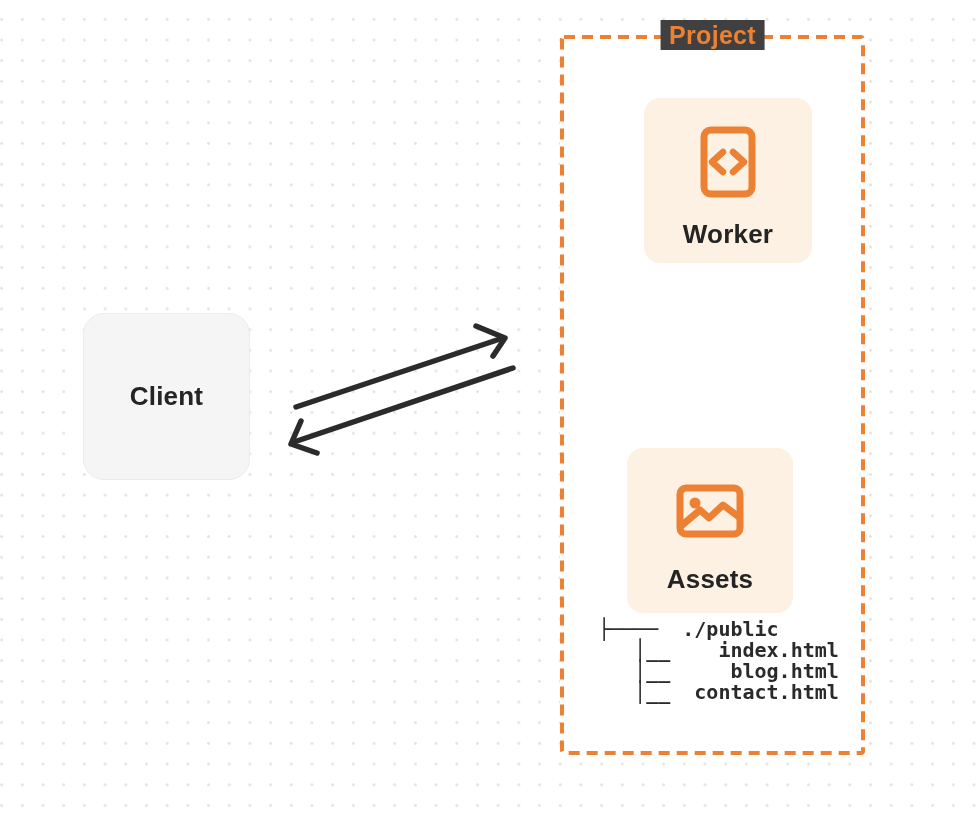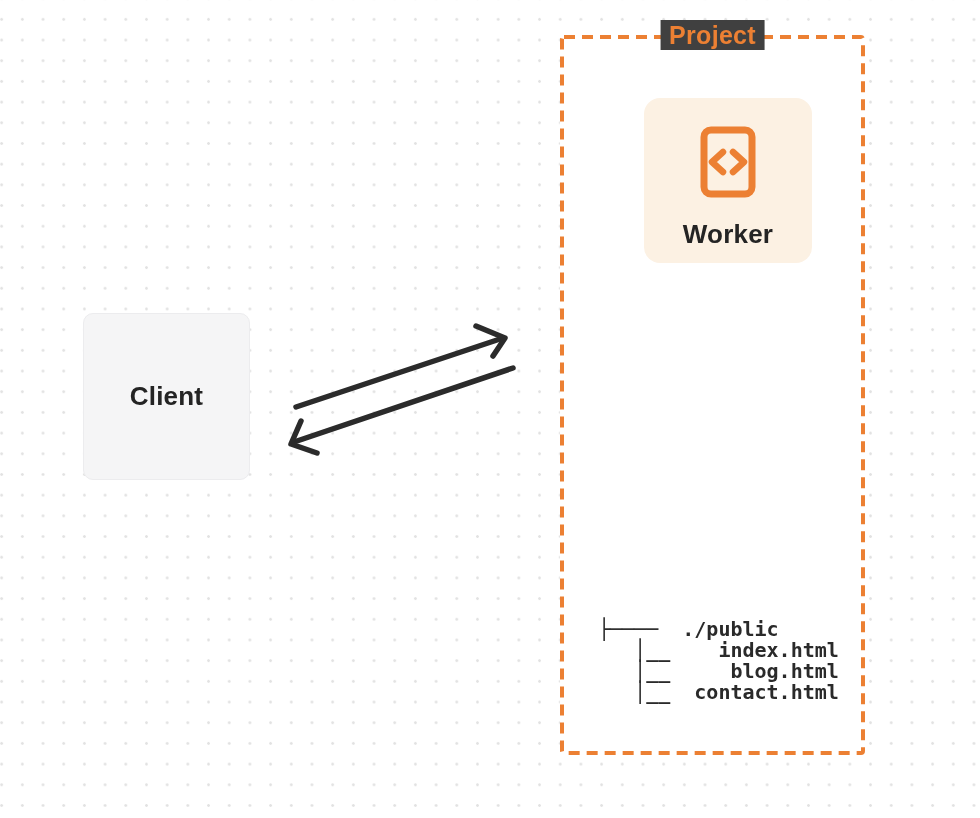--- a/index.html
+++ b/index.html
@@ -28,21 +28,21 @@
   }
   .arrows{position:absolute;left:0;top:0;}
   .arrow-shaft, .arrow-head{
     fill:none;stroke:var(--arrow-ink);stroke-width:5.5;
     stroke-linecap:round;stroke-linejoin:round;
   }
   .client-box{
     position:absolute;left:83px;top:313px;width:167px;height:167px;
     background:var(--client-bg);
     border:1px solid var(--client-border);
-    border-radius:10px;
+    border-radius:21px;
     display:flex;align-items:center;justify-content:center;
   }
   .node-label{
     font-size:26px;font-weight:bold;color:var(--ink);letter-spacing:.2px;
   }
   .request-label{
     position:absolute;left:307px;top:288px;
     font-size:19px;font-weight:bold;color:var(--ink);letter-spacing:.2px;
   }
   .project-box{
@@ -108,20 +108,28 @@
 
     <div class="card worker">
       <svg class="icon" width="56" height="72" viewBox="0 0 56 72">
         <rect class="icon-stroke" x="4" y="4" width="48" height="64" rx="7" stroke-width="7"></rect>
         <polyline class="icon-stroke" points="23,26 12,36 23,46" stroke-width="6.5"></polyline>
         <polyline class="icon-stroke" points="33,26 44,36 33,46" stroke-width="6.5"></polyline>
       </svg>
       <span class="node-label">Worker</span>
     </div>
 
+    <div class="card assets">
+      <svg class="icon" width="68" height="54" viewBox="0 0 68 54">
+        <rect class="icon-stroke" x="4" y="4" width="60" height="46" rx="6" stroke-width="7"></rect>
+        <circle class="icon-fill" cx="19" cy="19" r="5.5"></circle>
+        <polyline class="icon-stroke" points="5,42 24,26 33,34 47,21 63,33" stroke-width="7"></polyline>
+      </svg>
+      <span class="node-label">Assets</span>
+    </div>
 
     <pre class="file-tree">├────  ./public
    │__    index.html
    │__     blog.html
    │__  contact.html</pre>
   </div>
 
 </div>
 
 </body></html>

